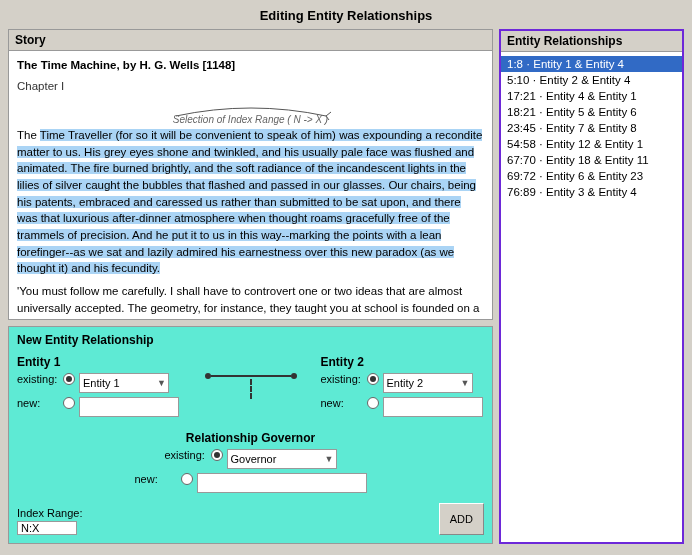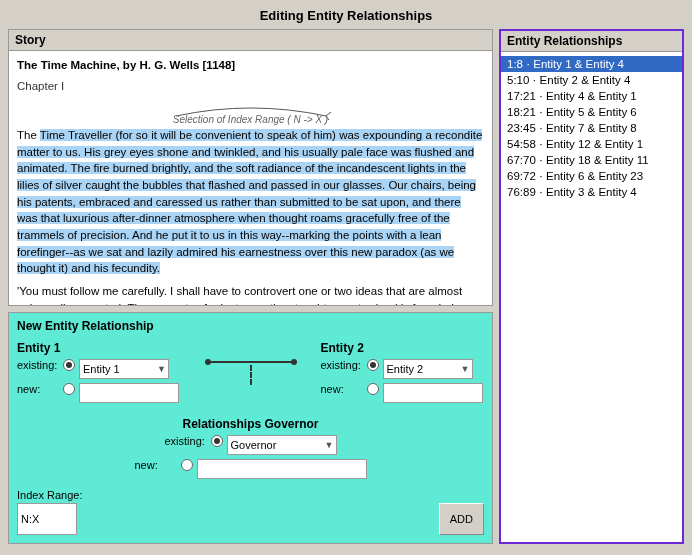--- a/index.html
+++ b/index.html
@@ -218,21 +218,21 @@
     }
     .index-range-label {
       font-size: 11px;
       margin-bottom: 2px;
     }
     .index-range-input {
       font-size: 11px;
       padding: 1px 3px;
       border: 1px solid #999;
       background: #fff;
-      height: 32px;
+      height: 14px;
       width: 60px;
     }
     .add-btn {
       font-size: 11px;
       padding: 2px 10px;
       background: #d4d0c8;
       border: 1px solid #888;
       border-top-color: #fff;
       border-left-color: #fff;
       cursor: pointer;
@@ -344,21 +344,21 @@
             </div>
             <div class="field-row">
               <span class="field-label">new:</span>
               <div class="radio-btn"></div>
               <input class="text-input" type="text" style="width: 100px;">
             </div>
           </div>
         </div>
 
         <div class="governor-section">
-          <div class="governor-label">Relationships Governor</div>
+          <div class="governor-label">Relationship Governor</div>
           <div class="field-row">
             <span class="field-label">existing:</span>
             <div class="radio-btn selected"></div>
             <div class="select-wrapper">
               <select style="min-width:110px;">
                 <option selected="">Governor</option>
                 <option>Option 2</option>
                 <option>Option 3</option>
               </select>
               <span class="select-arrow">▼</span>

